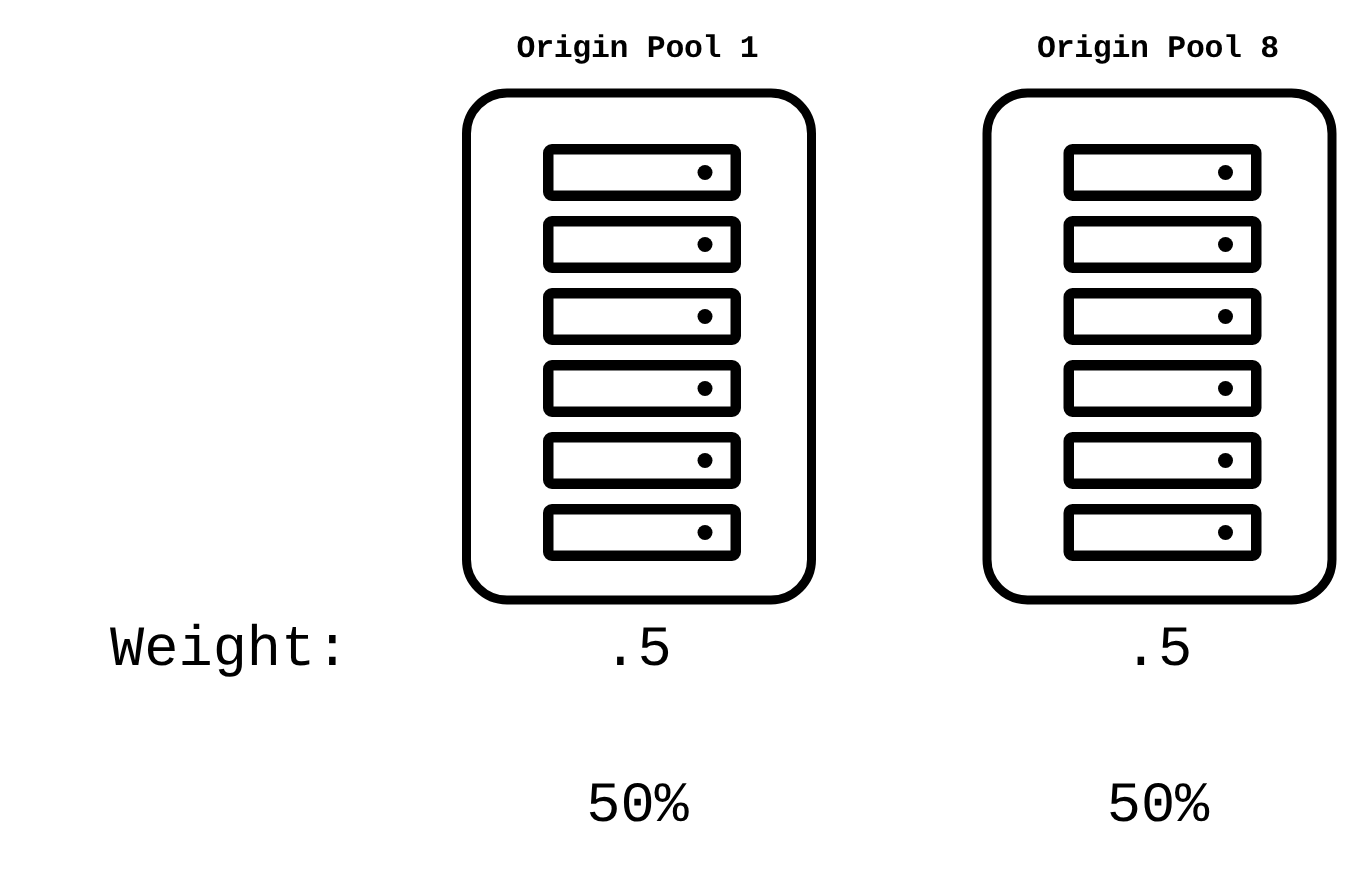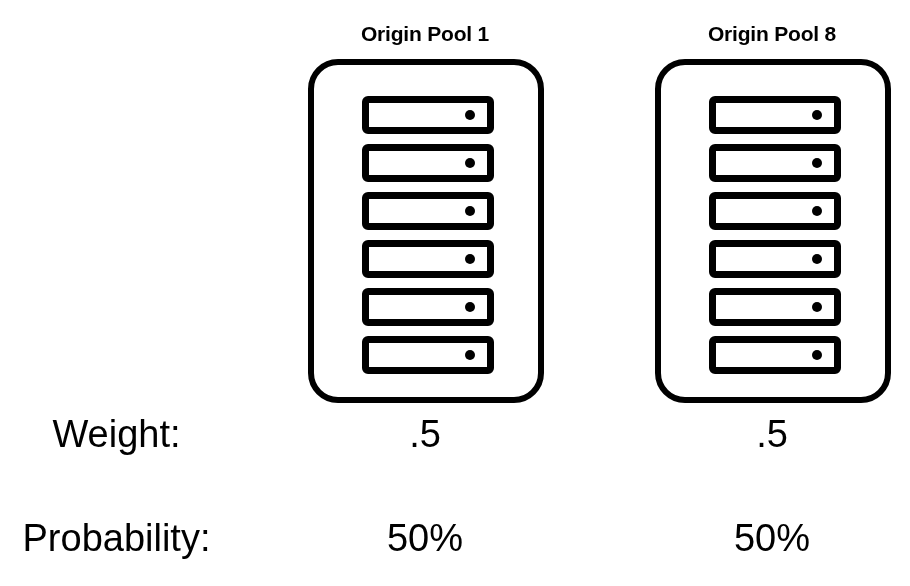--- a/index.html
+++ b/index.html
@@ -15,20 +15,21 @@
     font-family: "Liberation Sans", sans-serif;
     color: #000000;
     -webkit-font-smoothing: antialiased;
   }
 
   .canvas {
     position: absolute;
     inset: 0;
     width: 910px;
     height: 418px;
+    font-family: Liberation Mono, monospace;
   }
 
   
   .pool-col {
     position: absolute;
     top: 0;
     width: 236px;
   }
   .pool-col.pool-0 { left: 307px; }
   .pool-col.pool-1 { left: 654px; }
@@ -96,21 +97,21 @@
     height: 48px;
   }
   .metric-row.row-weight      { top: 410px; }
   .metric-row.row-probability { top: 514px; }
 
   .metric-label {
     position: absolute;
     left: 0;
     top: 0;
     width: 233px;
-    text-align: center;
+    text-align: right;
     font-size: 38px;
     line-height: 48px;
     font-weight: normal;
     white-space: nowrap;
   }
 
   .metric-value {
     position: absolute;
     top: 0;
     width: 236px;
@@ -182,18 +183,17 @@
     </div>
   </div>
 
   <div class="metric-row row-weight">
     <div class="metric-label">Weight:</div>
     <div class="metric-value col-0">.5</div>
     <div class="metric-value col-1">.5</div>
   </div>
 
   <div class="metric-row row-probability">
-    <div class="metric-label">Probability:</div>
     <div class="metric-value col-0">50%</div>
     <div class="metric-value col-1">50%</div>
   </div>
 
 </div>
 
 </body></html>

